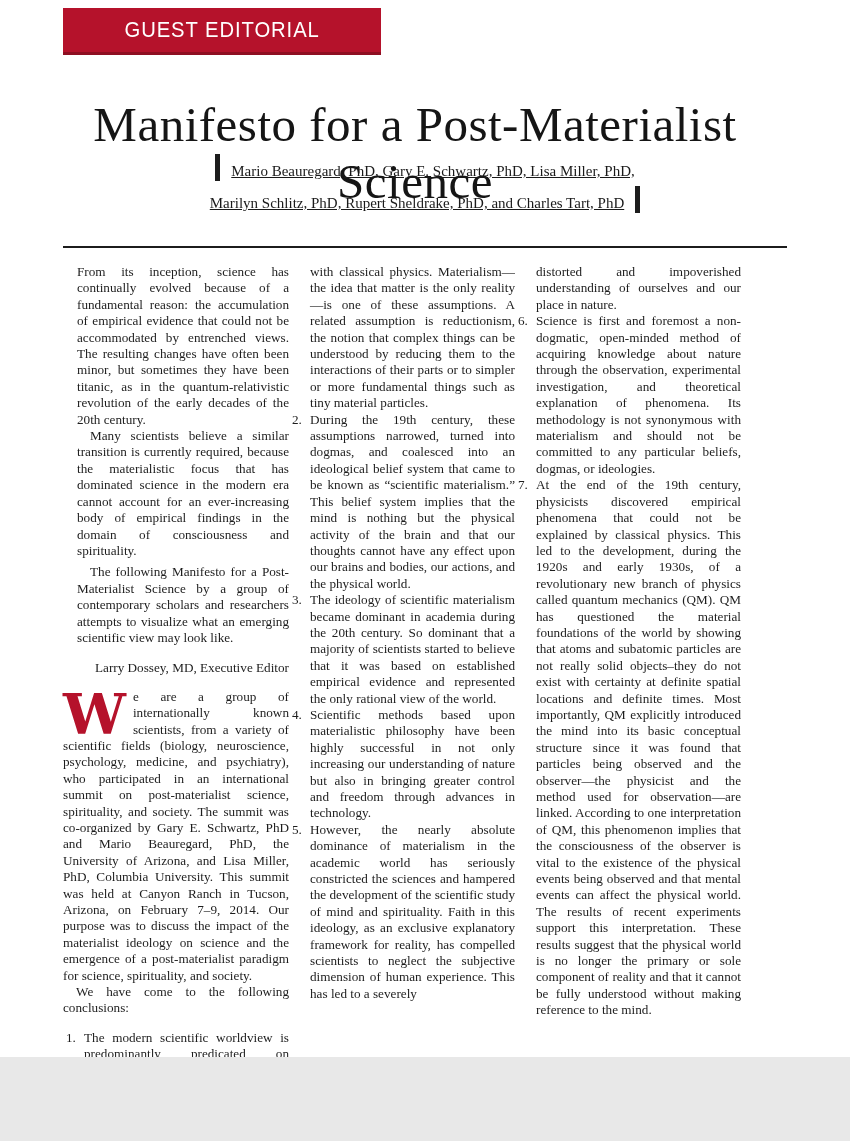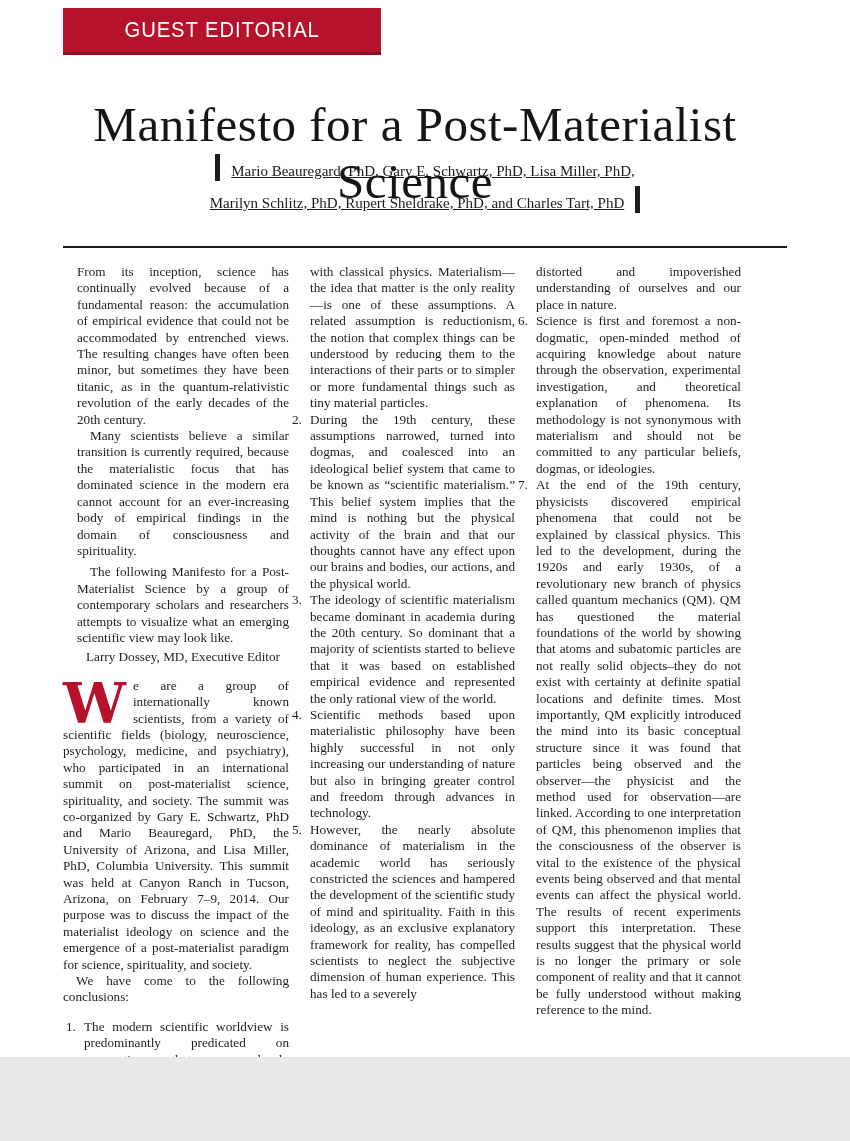--- a/index.html
+++ b/index.html
@@ -44,21 +44,21 @@
   .columns {
     position:absolute; left:63px; top:264px; width:724px; height:792px;
     display:flex; 
     font-size:13.2px; line-height:16.4px; text-align:justify;
   }
   .col { width:226px; flex:0 0 226px; }
   .preamble { padding-left:14px; }
   .preamble p { margin:0; }
   .preamble p.indent { text-indent:13px; }
   .preamble p.gap-before { margin-top:5px; }
-  .byline { padding-left:14px; margin-top:3px; text-align:center; }
+  .byline { padding-left:14px; margin-top:14px; text-align:right; }
   .intro { margin-top:12px; }
   .dropcap {
     float:left; color:#B5122B; font-weight:bold;
     font-family:"DejaVu Serif", serif;
     font-size:56px; line-height:45px; margin:3px 7px 0 0;
   }
   .lead-in { text-indent:13px; margin:0 0 13px 0; }
   .item { position:relative; padding-left:21px; }
   .item .num { position:absolute; left:3px; }
   .item-cont { padding-left:21px; }

